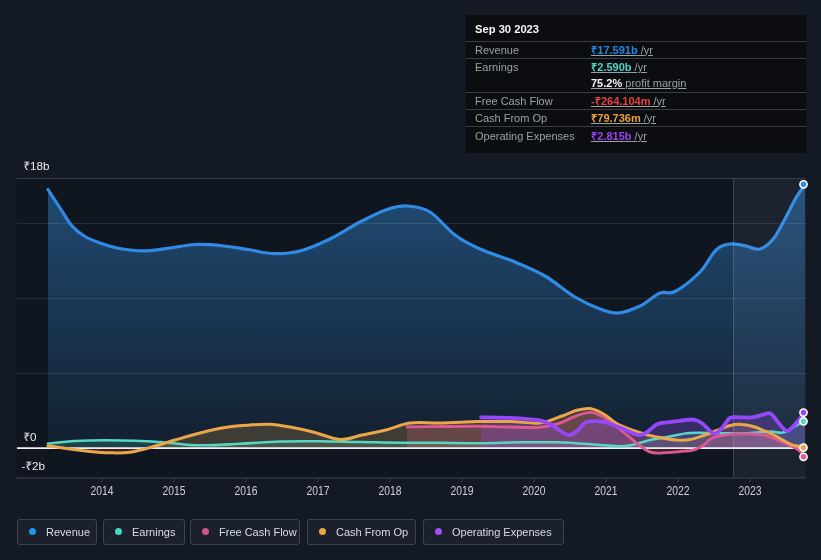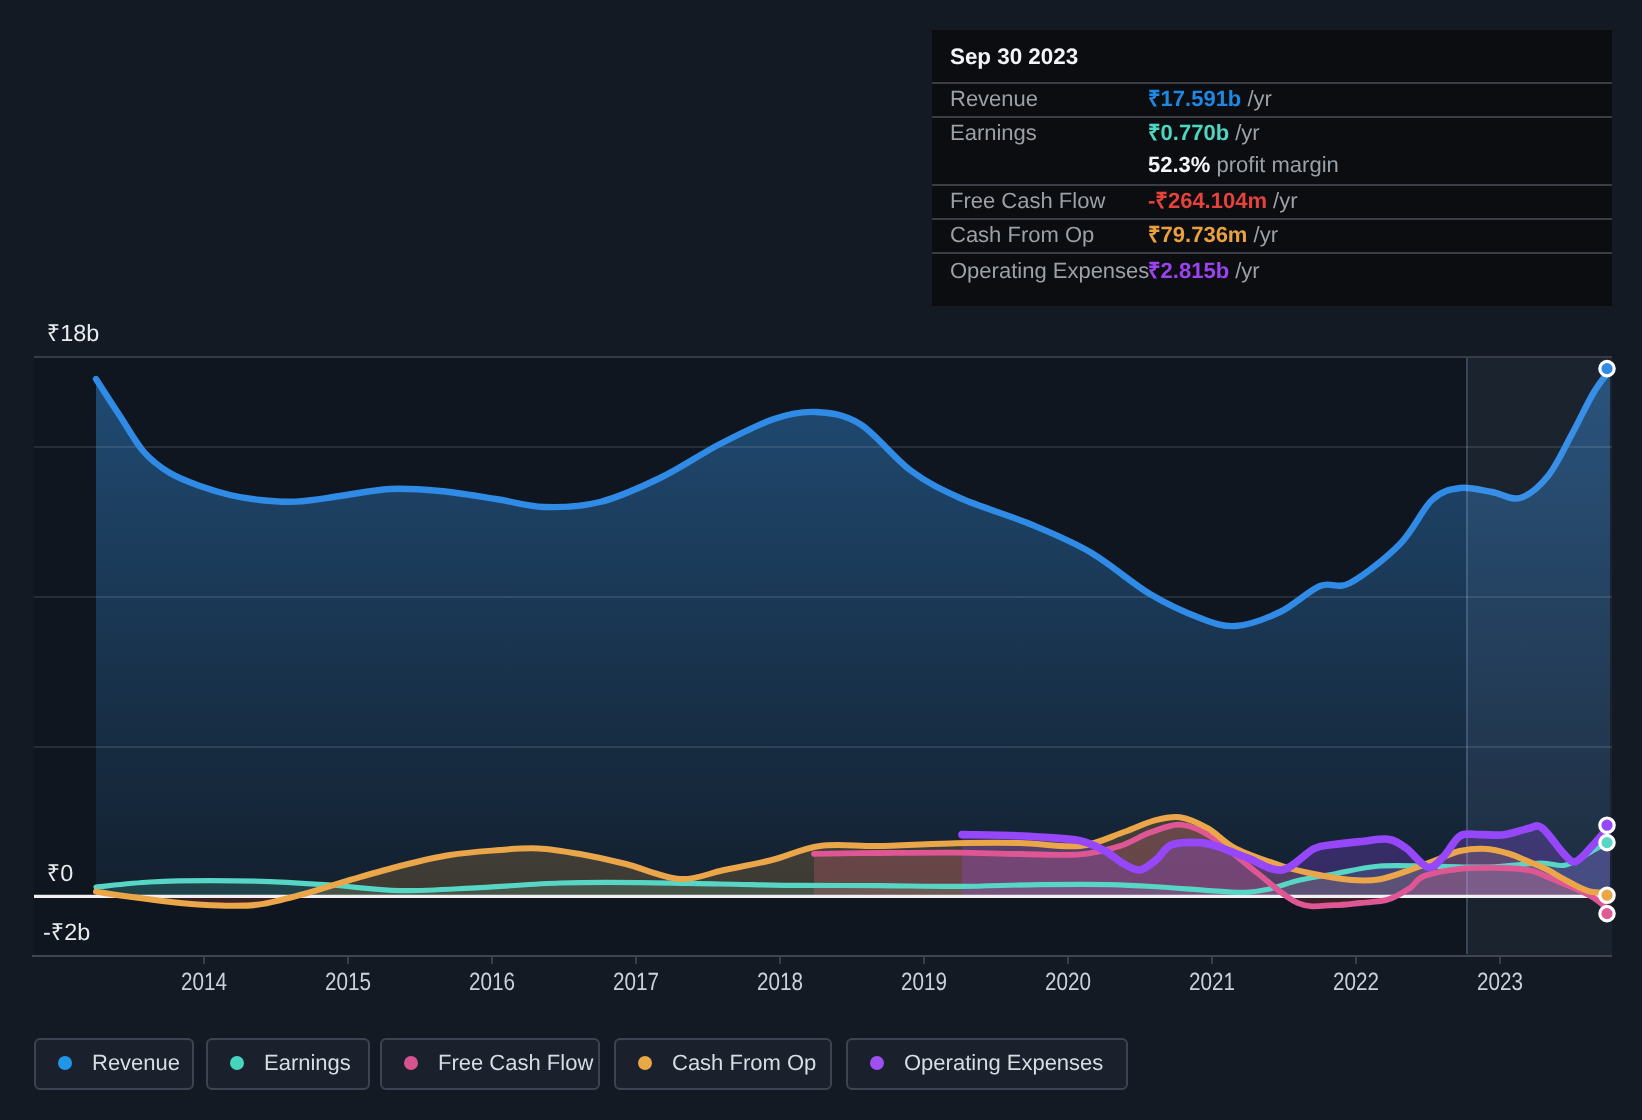--- a/index.html
+++ b/index.html
@@ -1,19 +1,19 @@
 <!DOCTYPE html>
 <html><head><meta charset="utf-8">
 <style>
   html,body{margin:0;padding:0;background:#141a24;width:821px;height:560px;overflow:hidden;}
   body{font-family:"Liberation Sans",sans-serif;position:relative;}
   .tooltip{position:absolute;left:466px;top:15px;width:340px;height:138px;background:#0b0d10;color:#9ba1a9;font-size:11px;box-sizing:border-box;}
   .tooltip .hdr{height:25.5px;line-height:28px;padding-left:9px;color:#f2f4f6;font-weight:bold;font-size:11.2px;border-bottom:1px solid #3a3d43;}
   .trow{border-bottom:1px solid #3a3d43;padding-left:9px;position:relative;}
-  .tval{position:absolute;left:108px;top:0;}
+  .tval{position:absolute;left:125px;top:0;text-decoration:underline;}
   .legend{position:absolute;left:17px;top:518.5px;display:flex;}
   .litem{height:26px;box-sizing:border-box;border:1px solid #3c4452;border-radius:3px;background:#1b212c;display:flex;align-items:center;color:#d8dde3;font-size:11px;padding-left:11px;white-space:nowrap;}
   .dot{width:7px;height:7px;border-radius:50%;margin-right:10px;flex:none;}
 </style></head>
 <body>
 <svg width="821" height="560" viewBox="0 0 821 560" style="position:absolute;left:0;top:0">
   <defs>
     <linearGradient id="revg" x1="0" y1="179" x2="0" y2="448" gradientUnits="userSpaceOnUse">
       <stop offset="0" stop-color="#3389d6" stop-opacity="0.47"></stop>
       <stop offset="1" stop-color="#3389d6" stop-opacity="0.085"></stop>
@@ -84,21 +84,21 @@
   </g>
   <g font-family="Liberation Sans, sans-serif" font-size="11.7" fill="#e8ebee">
     <text x="23.4" y="170.3">₹18b</text>
     <text x="23.4" y="440.5">₹0</text>
     <text x="21.5" y="470">-₹2b</text>
   </g>
 </svg>
 <div class="tooltip">
   <div class="hdr">Sep 30 2023</div>
   <div class="trow" style="height:16.5px;line-height:17px">Revenue<span class="tval"><span style="color:#1e88e5;font-weight:bold">₹17.591b</span> /yr</span></div>
-  <div class="trow" style="height:32.5px;line-height:17px">Earnings<span class="tval"><span style="color:#4fd6c2;font-weight:bold">₹0.770b</span> /yr</span><span class="tval" style="top:16px"><span style="color:#f2f4f6;font-weight:bold">52.3%</span> profit margin</span></div>
+  <div class="trow" style="height:32.5px;line-height:17px">Earnings<span class="tval"><span style="color:#4fd6c2;font-weight:bold">₹2.590b</span> /yr</span><span class="tval" style="top:16px"><span style="color:#f2f4f6;font-weight:bold">75.2%</span> profit margin</span></div>
   <div class="trow" style="height:16px;line-height:17px">Free Cash Flow<span class="tval"><span style="color:#e5423c;font-weight:bold">-₹264.104m</span> /yr</span></div>
   <div class="trow" style="height:16.5px;line-height:17px">Cash From Op<span class="tval"><span style="color:#eba03e;font-weight:bold">₹79.736m</span> /yr</span></div>
   <div class="trow" style="height:17px;line-height:18px;border-bottom:none">Operating Expenses<span class="tval"><span style="color:#9c42f0;font-weight:bold">₹2.815b</span> /yr</span></div>
 </div>
 <div class="legend">
   <div class="litem" style="width:80px;margin-right:6px"><span class="dot" style="background:#2196e8"></span>Revenue</div>
   <div class="litem" style="width:82px;margin-right:5px"><span class="dot" style="background:#45d6bd"></span>Earnings</div>
   <div class="litem" style="width:110px;margin-right:7px"><span class="dot" style="background:#d6538f"></span>Free Cash Flow</div>
   <div class="litem" style="width:109px;margin-right:7px"><span class="dot" style="background:#e8a845"></span>Cash From Op</div>
   <div class="litem" style="width:141px"><span class="dot" style="background:#a050f0"></span>Operating Expenses</div>

